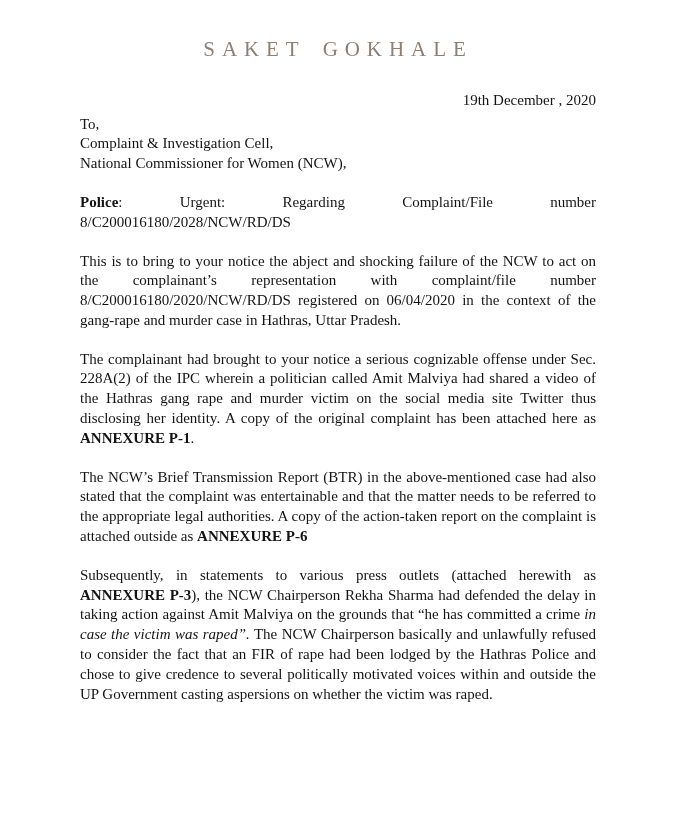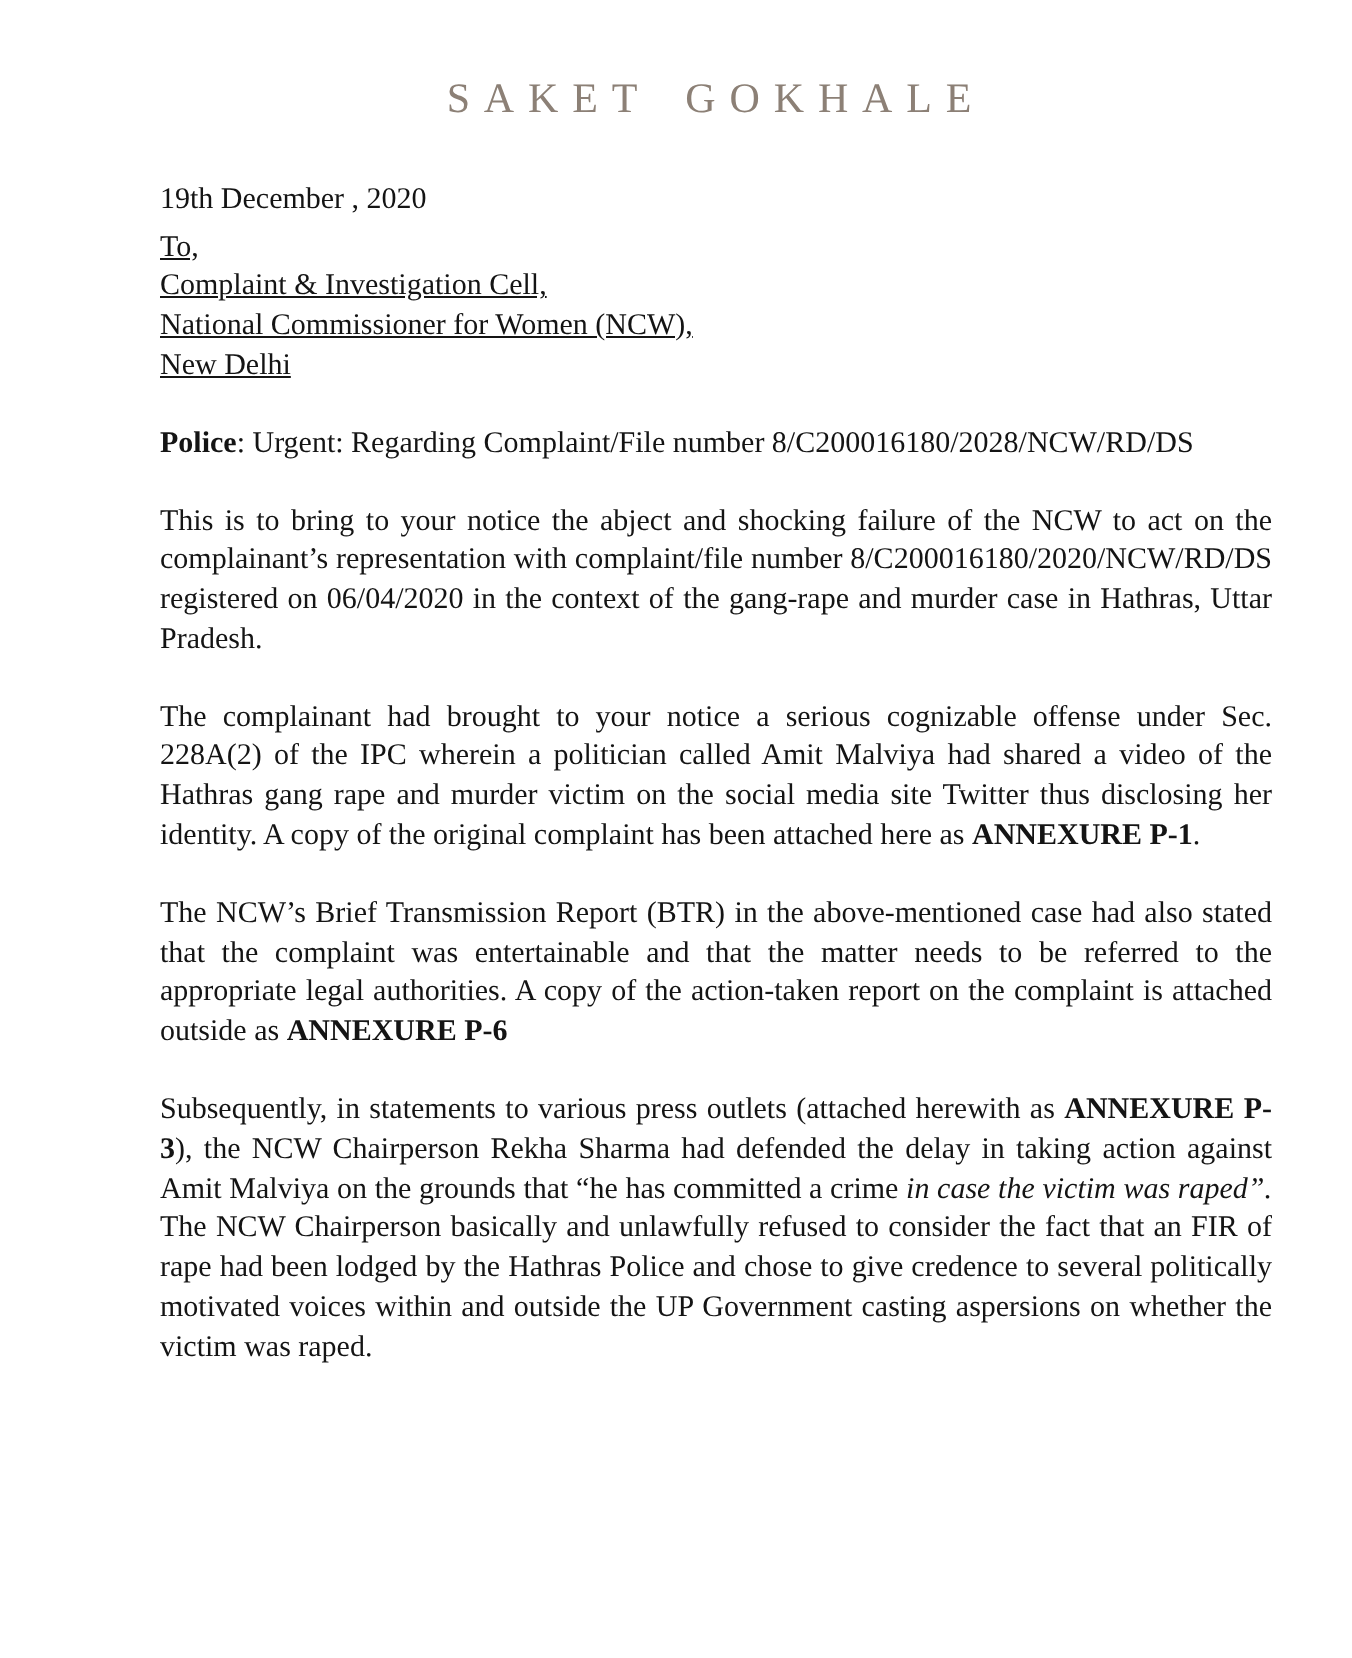--- a/index.html
+++ b/index.html
@@ -6,44 +6,44 @@
     margin: 0;
     padding: 0;
     background: #ffffff;
   }
   .page {
     width: 676px;
     height: 829px;
     margin: 0 auto;
     background: #ffffff;
     box-sizing: border-box;
-    padding: 36px 40px 30px 80px;
+    padding: 36px 80px 30px 80px;
     font-family: "Liberation Serif", "DejaVu Serif", serif;
     font-size: 15px;
     color: #141414;
     line-height: 1.32;
     overflow: hidden;
   }
   .letterhead {
     text-align: center;
     font-size: 21px;
     letter-spacing: 0.33em;
     word-spacing: 0.25em;
     color: #8c8076;
     font-weight: 400;
   }
   .date-line {
+    text-align: right;
     margin-top: 27px;
   }
   .recipient-block {
     margin-top: 4px;
   }
   .recipient-line {
     text-align: left;
-    text-decoration: underline;
   }
   .para {
     margin-top: 19px;
     text-align: justify;
   }
   .para span.b { font-weight: bold; }
   .para span.i { font-style: italic; }
 </style>
 </head>
 <body>
@@ -51,21 +51,20 @@
 <div class="page" style="color: rgb(20, 20, 20); background: rgb(255, 255, 255);">
 
   <div class="letterhead" style="color: rgb(140, 128, 118);">SAKET GOKHALE</div>
 
   <div class="date-line">19th December , 2020</div>
 
   <div class="recipient-block">
     <div class="recipient-line">To,</div>
     <div class="recipient-line">Complaint &amp; Investigation Cell,</div>
     <div class="recipient-line">National Commissioner for Women (NCW),</div>
-    <div class="recipient-line">New Delhi</div>
   </div>
 
   <div class="para"><span class="b">Police</span><span>: Urgent: Regarding Complaint/File number 8/C200016180/2028/NCW/RD/DS</span></div>
 
   <div class="para"><span>This is to bring to your notice the abject and shocking failure of the NCW to act on the complainant’s representation with complaint/file number 8/C200016180/2020/NCW/RD/DS registered on 06/04/2020 in the context of the gang-rape and murder case in Hathras, Uttar Pradesh.</span></div>
 
   <div class="para"><span>The complainant had brought to your notice a serious cognizable offense under Sec. 228A(2) of the IPC wherein a politician called Amit Malviya had shared a video of the Hathras gang rape and murder victim on the social media site Twitter thus disclosing her identity. A copy of the original complaint has been attached here as </span><span class="b">ANNEXURE P-1</span><span>.</span></div>
 
   <div class="para"><span>The NCW’s Brief Transmission Report (BTR) in the above-mentioned case had also stated that the complaint was entertainable and that the matter needs to be referred to the appropriate legal authorities. A copy of the action-taken report on the complaint is attached outside as </span><span class="b">ANNEXURE P-6</span></div>
 

